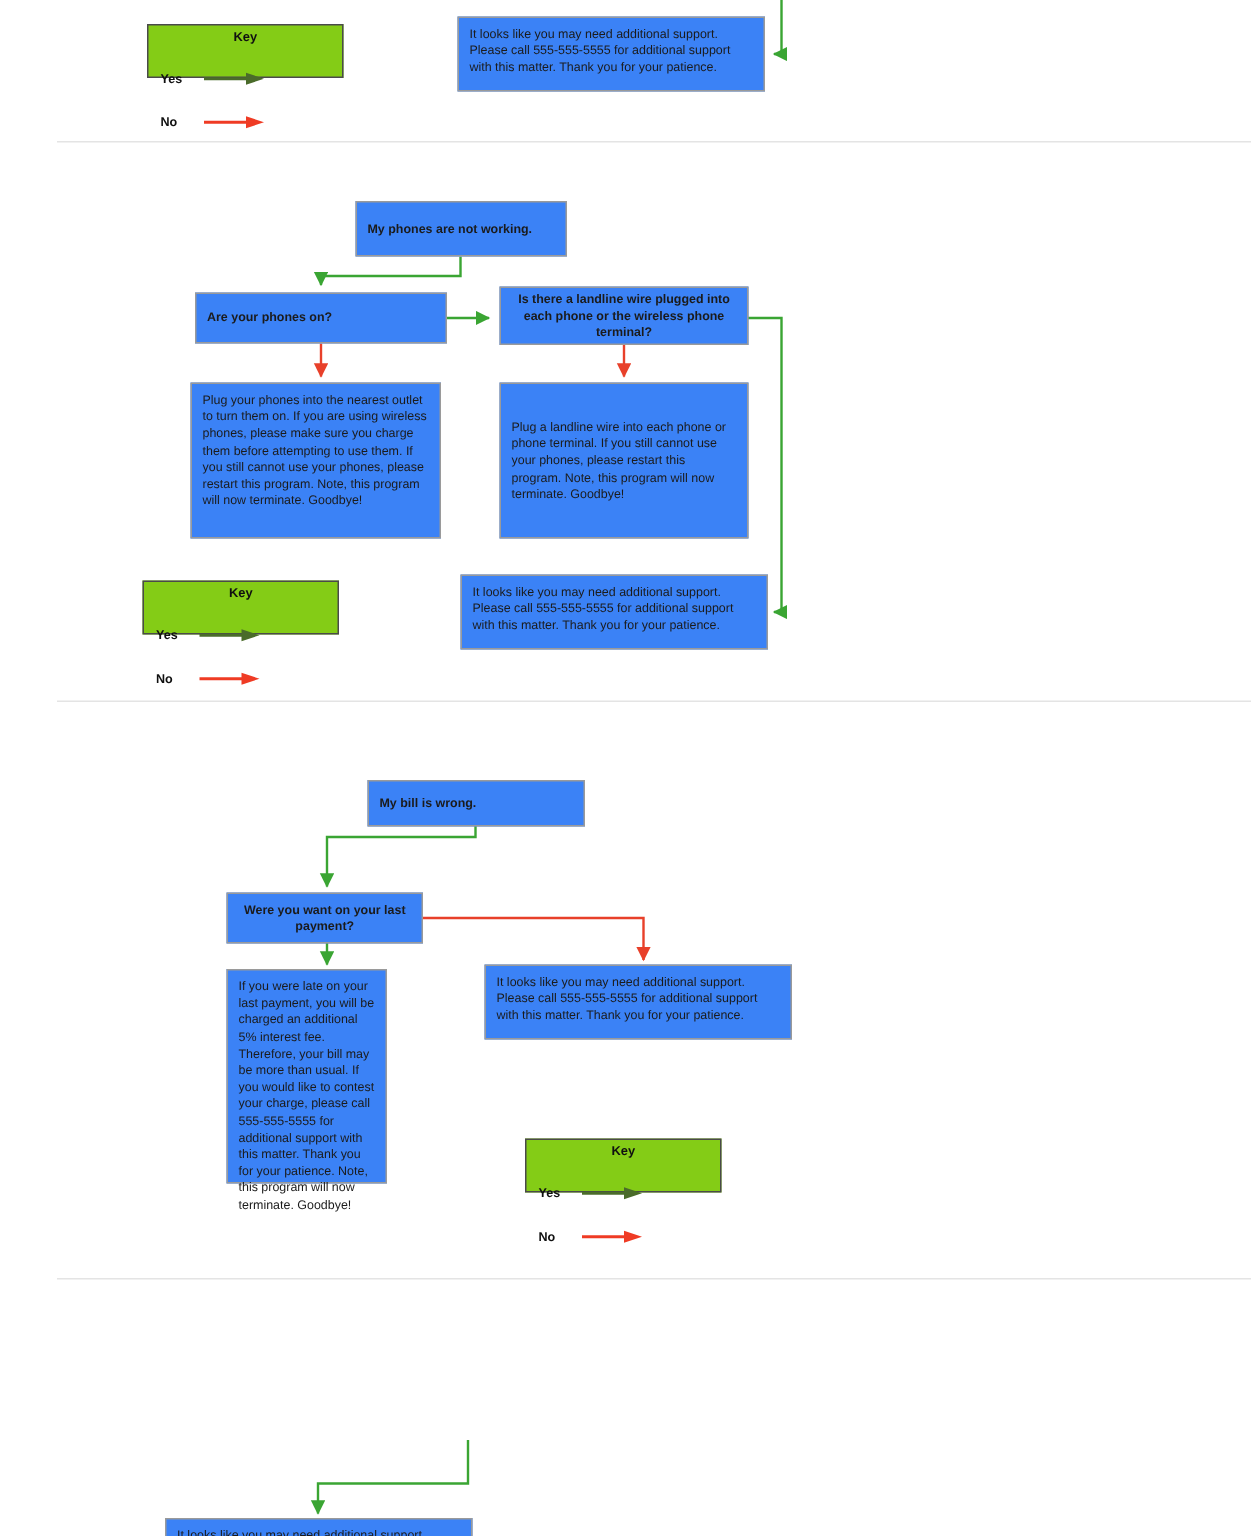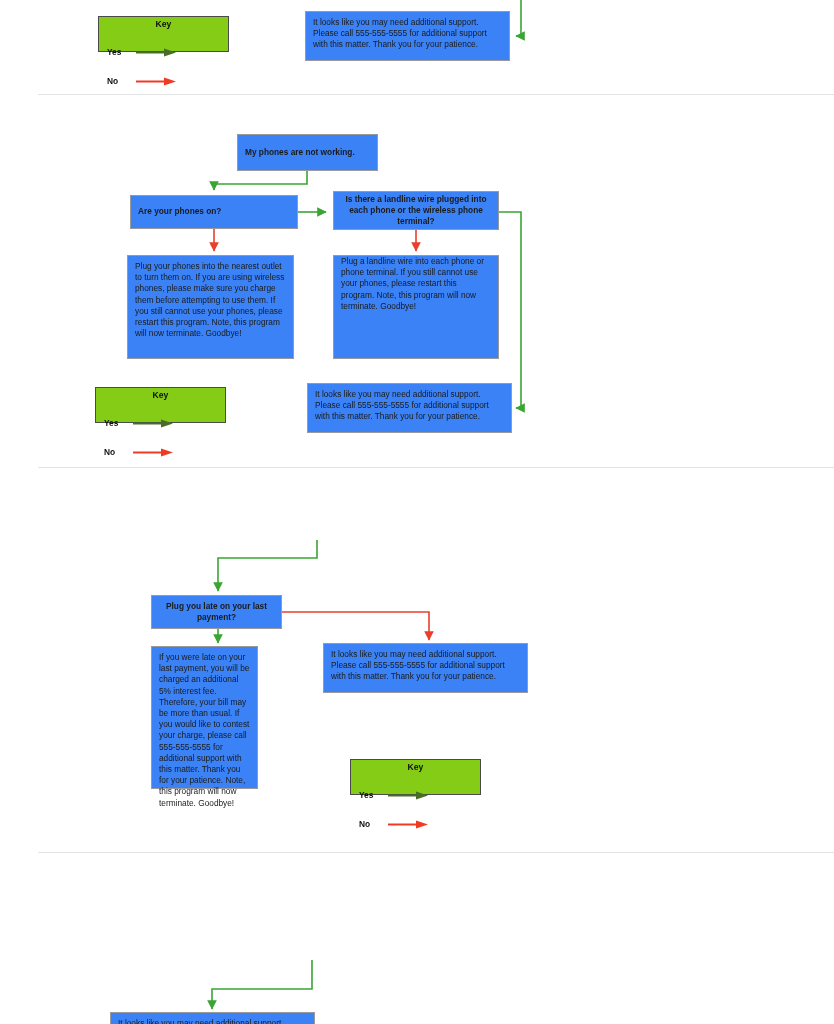--- a/index.html
+++ b/index.html
@@ -44,20 +44,21 @@
     align-items: center;
     justify-content: flex-start;
     text-align: center;
     font-weight: bold;
   }
   .node.left {
     text-align: left;
   }
   .node.vcenter-left {
     display: flex;
+    align-items: center;
     text-align: left;
   }
   
   .keybox {
     position: absolute;
     box-sizing: border-box;
     background: #84cc16;
     border: 1px solid #4a4a4a;
   }
   .keybox .key-title {
@@ -222,23 +223,26 @@
         </marker>
       </defs>
 
       <path d="M317,72 L317,90 L218,90 L218,123" stroke="#3aa533" stroke-width="1.6" fill="none" marker-end="url(#ga3)"></path>
 
       <path d="M218,158 L218,175" stroke="#3aa533" stroke-width="1.6" fill="none" marker-end="url(#ga3)"></path>
 
       <path d="M282,144 L429,144 L429,172" stroke="#e8402a" stroke-width="1.6" fill="none" marker-end="url(#ra3)"></path>
     </svg>
 
+    <div class="node center" style="left:245px; top:52px; width:145px; height:31px;">
+      <span>My bill is wrong.</span>
+    </div>
 
     <div class="node center" style="left:151px; top:127px; width:131px; height:34px;">
-      <span>Plug you late on your last payment?</span>
+      <span>Were you want on your last payment?</span>
     </div>
 
     <div class="node left" style="left:151px; top:178px; width:107px; height:143px;">
         <span>If you were late on your last payment, you will be charged an additional 5% interest fee. Therefore, your bill may be more than usual. If you would like to contest your charge, please call 555-555-5555 for additional support with this matter. Thank you for your patience. Note, this program will now terminate. Goodbye!</span>
     </div>
 
     <div class="node left" style="left:323px; top:175px; width:205px; height:50px;">
       <span>It looks like you may need additional support. Please call 555-555-5555 for additional support with this matter. Thank you for your patience.</span>
     </div>
 

